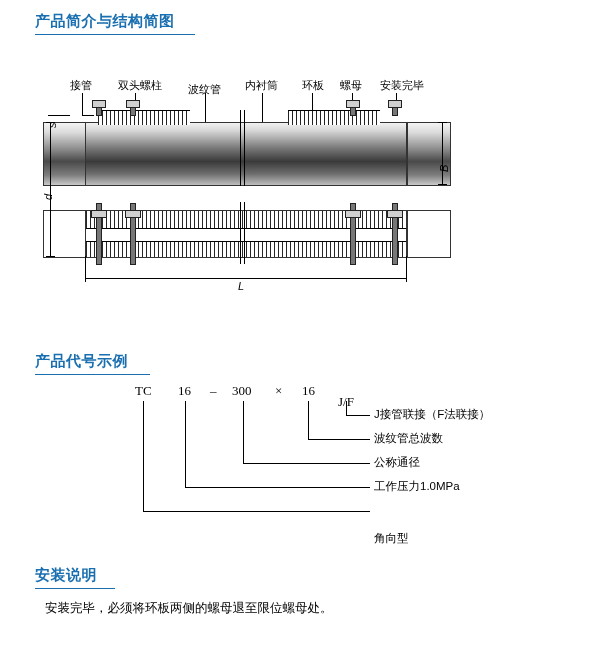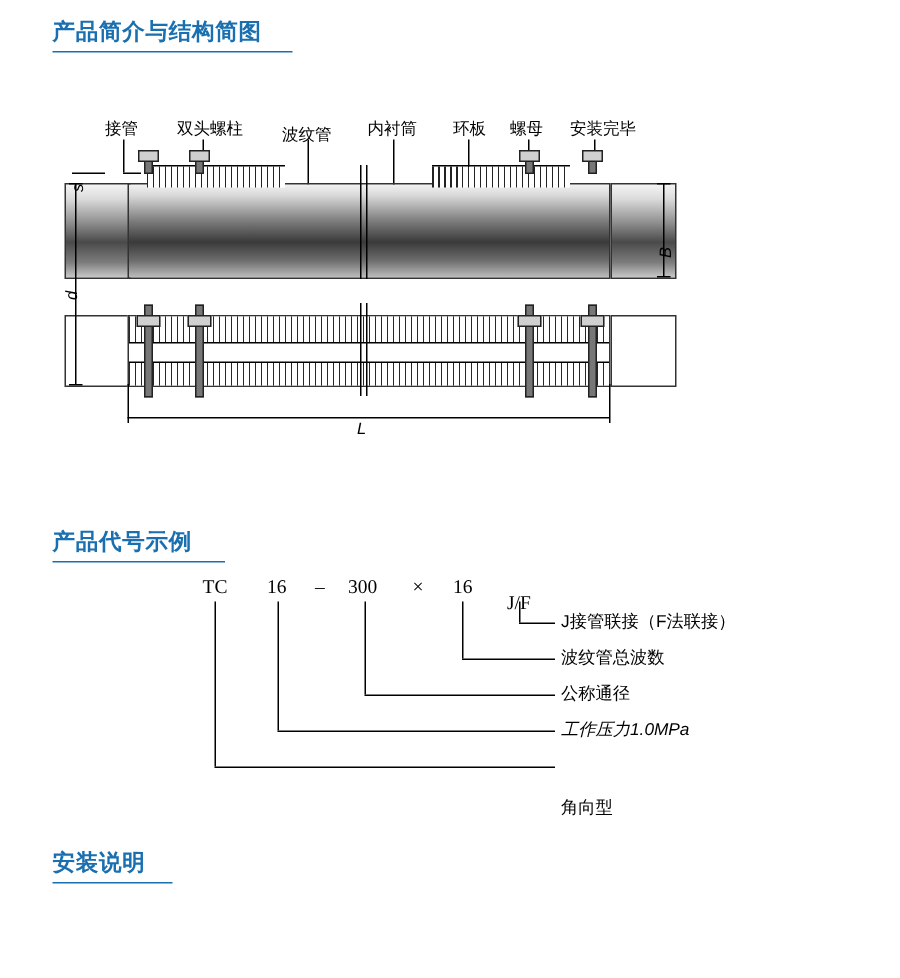--- a/index.html
+++ b/index.html
@@ -292,21 +292,22 @@
 
   <div class="hline" style="left:306px; top:40px;  width:24px;"></div>
   <div class="hline" style="left:268px; top:64px;  width:62px;"></div>
   <div class="hline" style="left:203px; top:88px;  width:127px;"></div>
   <div class="hline" style="left:145px; top:112px; width:185px;"></div>
   <div class="hline" style="left:103px; top:136px; width:227px;"></div>
 
   <div class="legend-text" style="left:334px; top:32px;">J接管联接（F法联接）</div>
   <div class="legend-text" style="left:334px; top:56px;">波纹管总波数</div>
   <div class="legend-text" style="left:334px; top:80px;">公称通径</div>
-  <div class="legend-text" style="left:334px; top:104px;font-style:italic;">工作压力1.0MPa</div>
+  <div class="legend-text" style="left:334px; top:104px;">工作压力1.0MPa</div>
   <div class="legend-text" style="left:334px; top:128px;margin-top:28px;">角向型</div>
 </div>
 
 <div class="section-title" style="left:35px; top:566px;text-align:right;">安装说明</div>
 <div class="title-rule" style="left:35px; top:588px; width:80px;"></div>
 
 <div id="notes">
+  <p>安装完毕，必须将环板两侧的螺母退至限位螺母处。</p>
 </div>
 
 </body></html>

